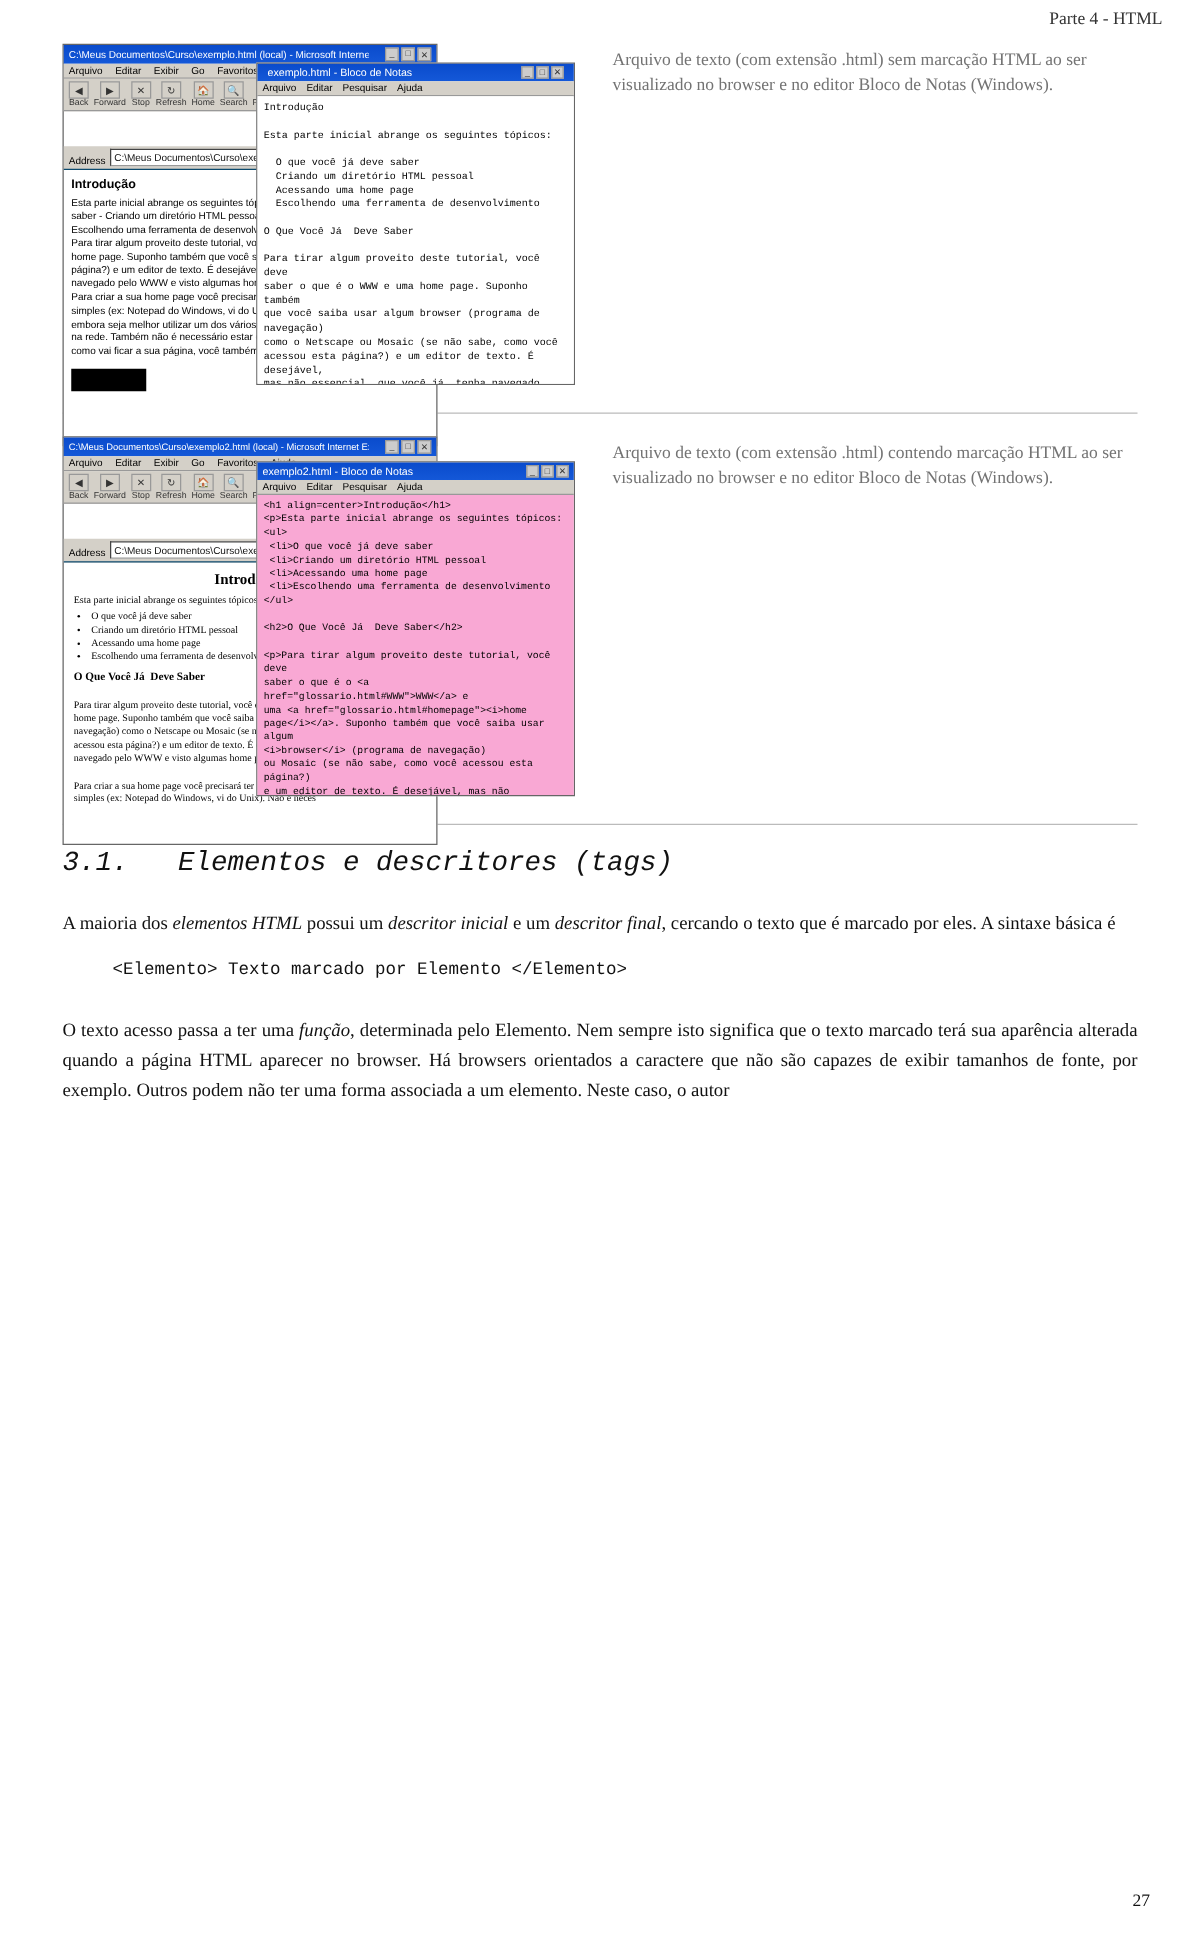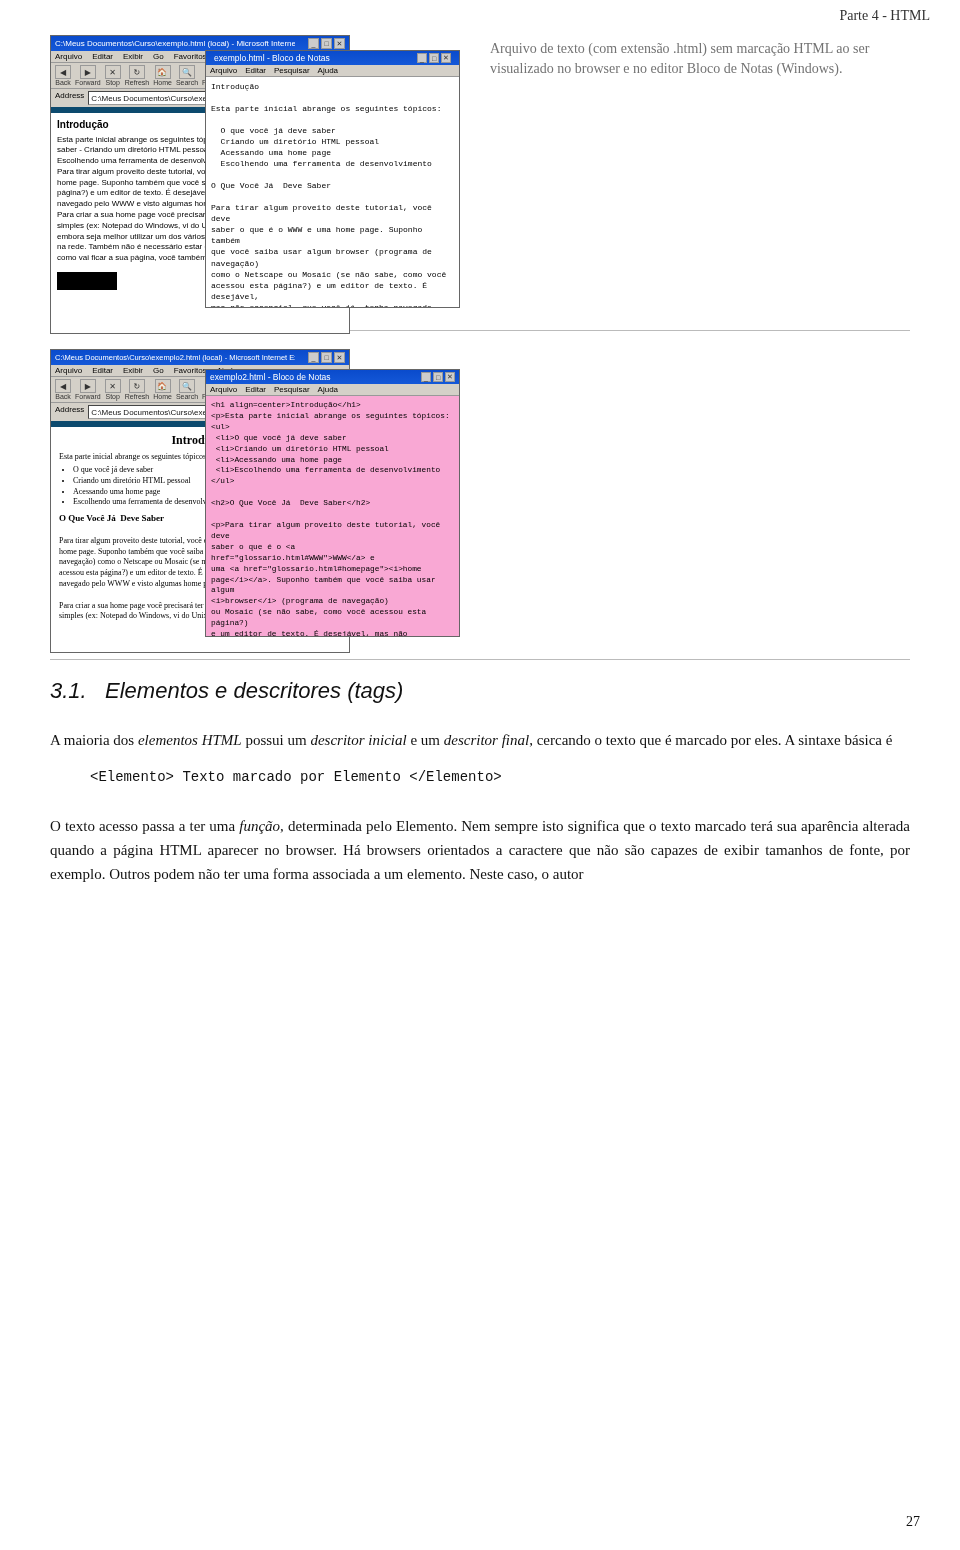--- a/index.html
+++ b/index.html
@@ -107,26 +107,27 @@
       background: #d4d0c8;
       border: 1px solid #999;
       display: flex;
       align-items: center;
       justify-content: center;
       font-size: 8px;
     }
 
     .browser-addressbar {
       background: #d4d0c8;
-      border-bottom: 6px solid #0c4a6e;
+      border-bottom: 1px solid #0c4a6e;
       padding: 2px 4px;
       display: flex;
-      align-items: flex-start;
+      align-items: flex-end;
       gap: 4px;
       font-size: 8px;
+      margin-top: 28px;
     }
 
     .browser-addressbar-label {
       font-size: 8px;
       color: #000;
     }
 
     .browser-addressbar-input {
       flex: 1;
       background: #fff;
@@ -203,21 +204,21 @@
       top: 25px;
       z-index: 2;
     }
 
     
     .section-heading {
       font-size: 22px;
       font-weight: normal;
       margin-bottom: 14px;
       margin-top: 10px;
-      font-family: Liberation Sans, sans-serif;
+      font-family: Liberation Mono, monospace;
     }
 
     .section-heading .section-num {
       font-style: italic;
     }
 
     .section-heading .section-title {
       font-style: italic;
     }
 
@@ -541,20 +542,21 @@
           que você já &nbsp;tenha navegado pelo WWW e visto algumas<br>
           home pages que outras pessoas criaram.<br><br>
           &lt;p&gt;<br>
           Para criar a sua home page você precisará ter acesso a<br>
           um editor de texto simples (ex: Notepad do Windows, vi
         </div>
       </div>
 
     </div>
 
+    <div class="side-note">Arquivo de texto (com extensão .html) contendo marcação HTML ao ser visualizado no browser e no editor Bloco de Notas (Windows).</div>
   </div>
 
   <hr class="divider-line">
 
   <div>
     <h2 class="section-heading">
       <span class="section-num">3.1.</span>
       &nbsp;
       <span class="section-title">Elementos e descritores (tags)</span>
     </h2>

